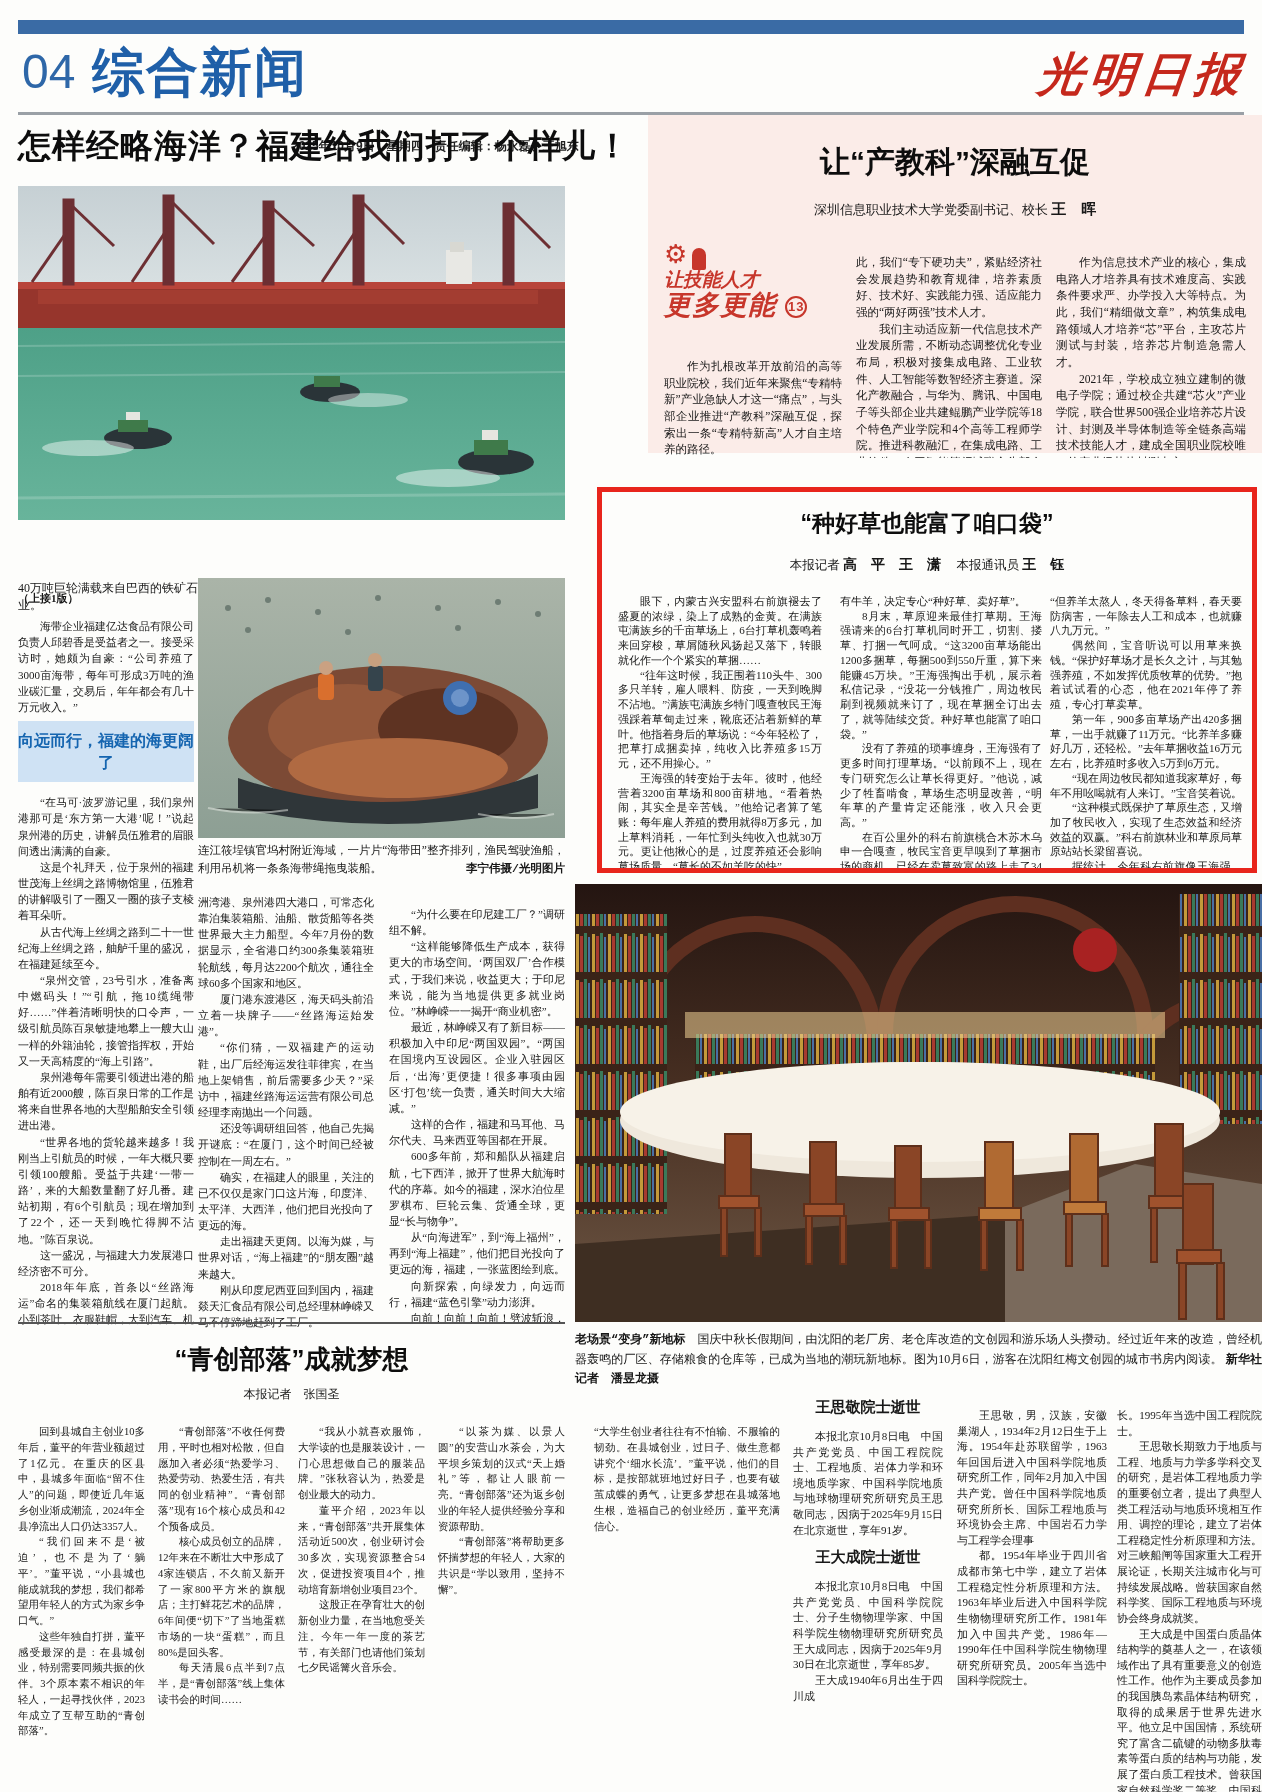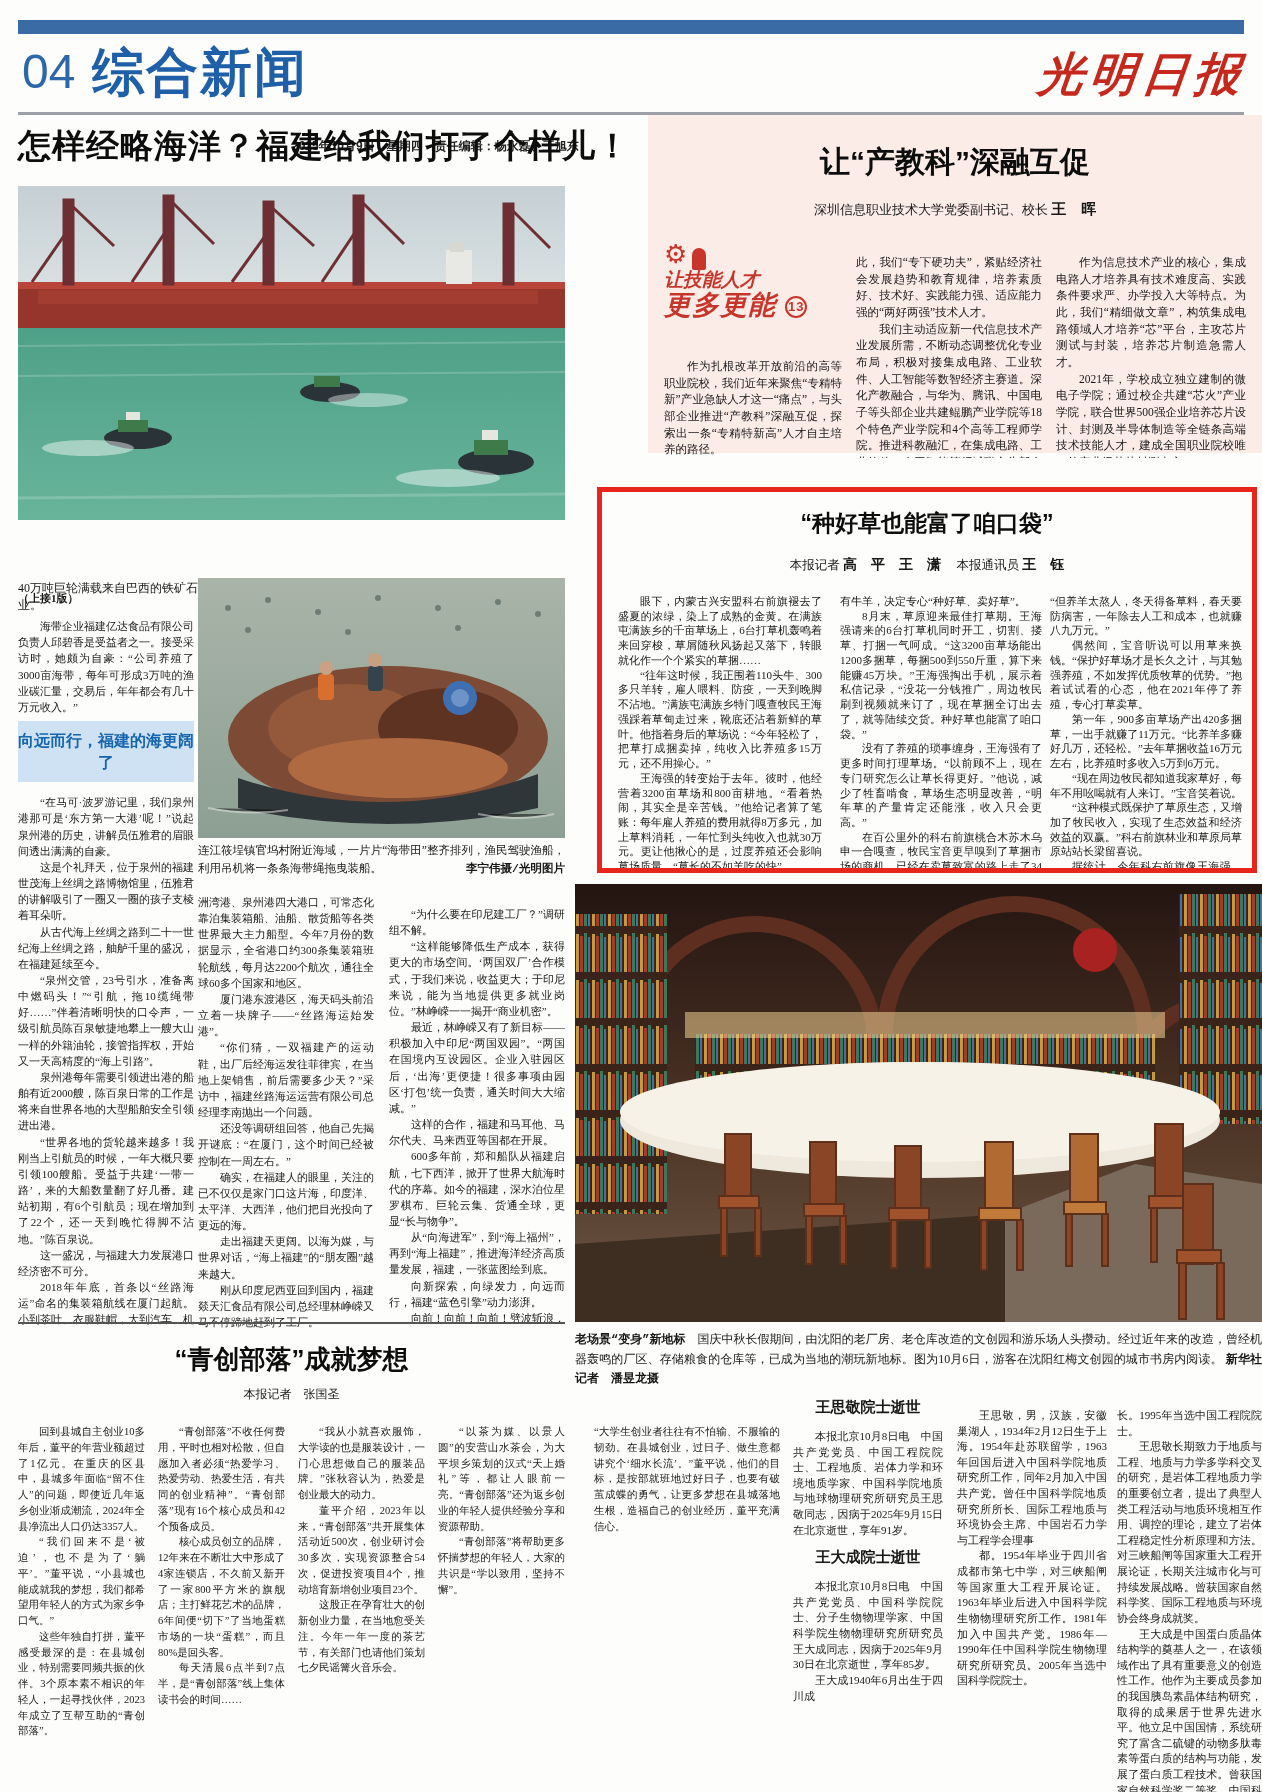--- a/index.html
+++ b/index.html
@@ -194,21 +194,21 @@
     <p>走出福建天更阔。以海为媒，与世界对话，“海上福建”的“朋友圈”越来越大。</p>
     <p>刚从印度尼西亚回到国内，福建燚天汇食品有限公司总经理林峥嵘又马不停蹄地赶到了工厂。</p>
   </div>
 <div class="abs col acol" style="left:389px;top:882px;width:176px;height:434px">
   <div class="col acol">
       <p>“为什么要在印尼建工厂？”调研组不解。</p>
       <p>“这样能够降低生产成本，获得更大的市场空间。‘两国双厂’合作模式，于我们来说，收益更大；于印尼来说，能为当地提供更多就业岗位。”林峥嵘一一揭开“商业机密”。</p>
       <p>最近，林峥嵘又有了新目标——积极加入中印尼“两国双园”。“两国在国境内互设园区。企业入驻园区后，‘出海’更便捷！很多事项由园区‘打包’统一负责，通关时间大大缩减。”</p>
       <p>这样的合作，福建和马耳他、马尔代夫、马来西亚等国都在开展。</p>
       <p>600多年前，郑和船队从福建启航，七下西洋，掀开了世界大航海时代的序幕。如今的福建，深水泊位星罗棋布、巨轮云集、货通全球，更显“长与物争”。</p>
-      <p>从“向海进军”，到“海上福州”，再到“海上福建”，推进海洋经济高质量发展，福建，一张蓝图绘到底。</p>
+      <p>从“向海进军”，到“海上福州”，再到“海上福建”，他们把目光投向了更远的海，福建，一张蓝图绘到底。</p>
       <p>向新探索，向绿发力，向远而行，福建“蓝色引擎”动力澎湃。</p>
       <p>向前！向前！向前！劈波斩浪，向海图强，未来的福建又该会是怎样的景象？！</p>
     </div>
 
 </div>
 
 <div class="abs pinkbox" style="left:648px;top:115px;width:614px;height:338px"></div>
 <div class="abs hl hlB" style="left:648px;top:142px;width:614px;text-align:center">让“产教科”深融互促</div>
 <div class="abs bylineB" style="left:648px;top:200px;width:614px;text-align:center">
   <span>深圳信息职业技术大学党委副书记、校长</span>
@@ -376,19 +376,19 @@
       <p>本报北京10月8日电　中国共产党党员、中国工程院院士、工程地质、岩体力学和环境地质学家、中国科学院地质与地球物理研究所研究员王思敬同志，因病于2025年9月15日在北京逝世，享年91岁。</p>
     </div>
   <div class="obit-h" style="margin-top:10px">王大成院士逝世</div>
   <div class="col ocol">
       <p>本报北京10月8日电　中国共产党党员、中国科学院院士、分子生物物理学家、中国科学院生物物理研究所研究员王大成同志，因病于2025年9月30日在北京逝世，享年85岁。</p>
       <p>王大成1940年6月出生于四川成</p>
     </div>
 </div>
 <div class="abs col ocol" style="left:957px;top:1396px;width:150px;height:394px">
     <p>王思敬，男，汉族，安徽巢湖人，1934年2月12日生于上海。1954年赴苏联留学，1963年回国后进入中国科学院地质研究所工作，同年2月加入中国共产党。曾任中国科学院地质研究所所长、国际工程地质与环境协会主席、中国岩石力学与工程学会理事</p>
-    <p>都。1954年毕业于四川省成都市第七中学，对三峡船闸等国家重大工程开展论证。1963年毕业后进入中国科学院生物物理研究所工作。1981年加入中国共产党。1986年—1990年任中国科学院生物物理研究所研究员。2005年当选中国科学院院士。</p>
+    <p>都。1954年毕业于四川省成都市第七中学，建立了岩体工程稳定性分析原理和方法。1963年毕业后进入中国科学院生物物理研究所工作。1981年加入中国共产党。1986年—1990年任中国科学院生物物理研究所研究员。2005年当选中国科学院院士。</p>
   </div>
 <div class="abs col ocol cont" style="left:1117px;top:1396px;width:145px;height:394px">
     <p>长。1995年当选中国工程院院士。</p>
     <p>王思敬长期致力于地质与工程、地质与力学多学科交叉的研究，是岩体工程地质力学的重要创立者，提出了典型人类工程活动与地质环境相互作用、调控的理论，建立了岩体工程稳定性分析原理和方法。对三峡船闸等国家重大工程开展论证，长期关注城市化与可持续发展战略。曾获国家自然科学奖、国际工程地质与环境协会终身成就奖。</p>
     <p>王大成是中国蛋白质晶体结构学的奠基人之一，在该领域作出了具有重要意义的创造性工作。他作为主要成员参加的我国胰岛素晶体结构研究，取得的成果居于世界先进水平。他立足中国国情，系统研究了富含二硫键的动物多肽毒素等蛋白质的结构与功能，发展了蛋白质工程技术。曾获国家自然科学奖二等奖、中国科学院杰出科技成就奖。</p>
   </div>
 
 </body></html>

